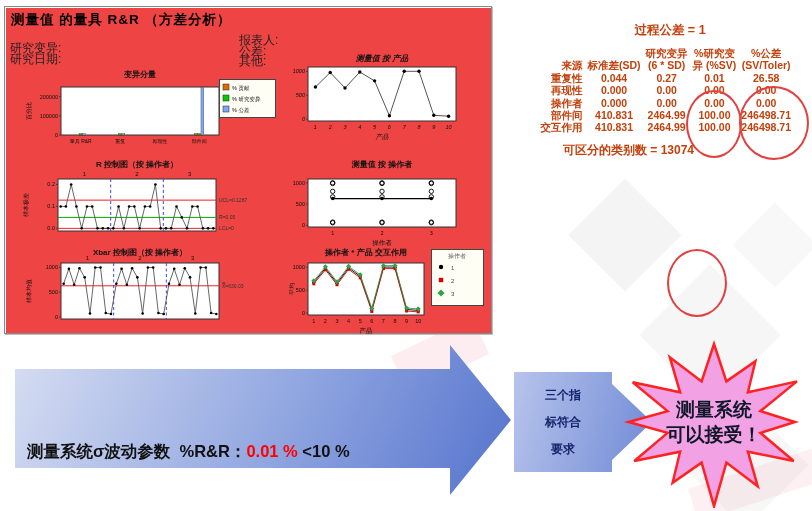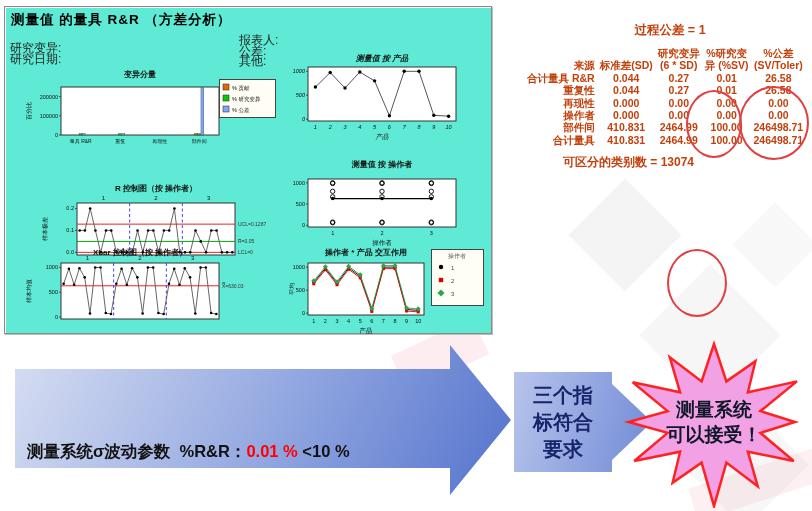--- a/index.html
+++ b/index.html
@@ -1,21 +1,21 @@
 <!DOCTYPE html>
 <html><head>
 <meta charset="utf-8">
 <style>
   html,body{margin:0;padding:0;background:#fff;}
   #stage{position:relative;width:812px;height:511px;background:#fff;overflow:hidden;
          font-family:"Liberation Sans","DejaVu Sans",sans-serif;}
   
   .wm{position:absolute;z-index:0;pointer-events:none;}
   
-  #mtb{position:absolute;left:4px;top:6px;width:486px;height:326px;background:#5eead4;
+  #mtb{position:absolute;left:4px;top:6px;width:486px;height:326px;background:#ef4444;
        border:1px solid #8a8a8a;box-shadow:inset 1px 1px 0 #ffffff, 1px 1px 0 #bdbdbd;z-index:2;}
   #mtb-title{position:absolute;left:6px;top:4px;font-size:13.5px;font-weight:bold;color:#000;letter-spacing:1px;white-space:pre;}
   .meta{position:absolute;font-size:12px;font-weight:normal;color:#222;line-height:10.5px;white-space:pre;}
   #meta-left{left:5px;top:36px;}
   #meta-right{left:234px;top:28px;}
   .chart{position:absolute;}
   .chart svg{position:absolute;left:0;top:0;overflow:visible;}
   .legend{position:absolute;z-index:3;}
   
   #stats{position:absolute;left:527px;top:22px;width:286px;z-index:2;color:#c2410c;}
@@ -28,21 +28,21 @@
   .red-ellipse{position:absolute;border:2px solid #e04040;border-radius:50%;z-index:4;}
   
   #arrow1{position:absolute;left:15px;top:345px;width:496px;height:150px;z-index:2;
           clip-path:polygon(0px 24px,435px 24px,435px 0px,496px 75px,435px 150px,435px 123px,0px 123px);}
   #arrow1-text{position:absolute;left:27px;top:376px;width:470px;z-index:3;
                font-size:16.5px;font-weight:bold;color:#111;line-height:30px;white-space:pre;}
   #arrow2{position:absolute;left:514px;top:372px;width:140px;height:100px;z-index:2;
           clip-path:polygon(0px 0px,98px 0px,98px 12px,138px 50px,98px 88px,98px 100px,0px 100px);}
   #arrow2-text{position:absolute;left:514px;top:378px;width:98px;height:88px;z-index:3;
                display:flex;flex-direction:column;justify-content:center;align-items:center;
-               font-size:20px;font-weight:bold;line-height:27px;}
+               font-size:12px;font-weight:bold;line-height:27px;}
   #starburst-wrap{position:absolute;left:616px;top:336px;width:196px;height:172px;z-index:2;}
   #starburst-text{position:absolute;left:616px;top:336px;width:196px;height:172px;z-index:3;
                   display:flex;flex-direction:column;justify-content:center;align-items:center;
                   font-size:19px;font-weight:bold;line-height:25px;}
 </style>
 </head>
 <body>
 
 <div id="stage">
 
@@ -80,21 +80,21 @@
           <text x="107.25" y="76" font-size="5" text-anchor="middle" fill="#111" font-family="&quot;Liberation Sans&quot;,&quot;DejaVu Sans&quot;,sans-serif">重复</text>
           <rect x="105.55" y="66.6" width="2.9" height="1.4" fill="#00cc00" stroke="#222" stroke-width="0.3"></rect>
           <rect x="108.95" y="66.6" width="2.9" height="1.4" fill="#7da7f4" stroke="#222" stroke-width="0.3"></rect>
           <text x="146.75" y="76" font-size="5" text-anchor="middle" fill="#111" font-family="&quot;Liberation Sans&quot;,&quot;DejaVu Sans&quot;,sans-serif">再现性</text>
           <text x="186.25" y="76" font-size="5" text-anchor="middle" fill="#111" font-family="&quot;Liberation Sans&quot;,&quot;DejaVu Sans&quot;,sans-serif">部件间</text>
           <rect x="181.15" y="66.6" width="2.9" height="1.4" fill="#e06a00" stroke="#222" stroke-width="0.3"></rect>
           <rect x="184.55" y="66.6" width="2.9" height="1.4" fill="#00cc00" stroke="#222" stroke-width="0.3"></rect>
           <rect x="187.95" y="20.672247680000005" width="2.9" height="47.327752319999995" fill="#7da7f4" stroke="#222" stroke-width="0.3"></rect>
         </svg>
       </div>
-    <div class="chart" style="left: 24px; top: 150px; width: 248px; height: 88px; margin-top: 24px;">
+    <div class="chart" style="left: 5px; top: 150px; width: 248px; height: 88px;">
         <svg width="248" height="88" style="overflow: visible;">
           <text x="127" y="10" font-size="8" text-anchor="middle" fill="#111" font-family="&quot;Liberation Sans&quot;,&quot;DejaVu Sans&quot;,sans-serif" font-weight="bold">R 控制图（按 操作者）</text>
           <rect x="48" y="22" width="158" height="52" fill="#ffffff" stroke="#333" stroke-width="1"></rect>
           <line x1="46" y1="71.36708860759494" x2="48" y2="71.36708860759494" stroke="#333" stroke-width="0.8"></line>
           <text x="45" y="73.36708860759494" font-size="5.5" text-anchor="end" fill="#111" font-family="&quot;Liberation Sans&quot;,&quot;DejaVu Sans&quot;,sans-serif">0.0</text>
           <line x1="46" y1="49.426160337552744" x2="48" y2="49.426160337552744" stroke="#333" stroke-width="0.8"></line>
           <text x="45" y="51.426160337552744" font-size="5.5" text-anchor="end" fill="#111" font-family="&quot;Liberation Sans&quot;,&quot;DejaVu Sans&quot;,sans-serif">0.1</text>
           <line x1="46" y1="27.485232067510545" x2="48" y2="27.485232067510545" stroke="#333" stroke-width="0.8"></line>
           <text x="45" y="29.485232067510545" font-size="5.5" text-anchor="end" fill="#111" font-family="&quot;Liberation Sans&quot;,&quot;DejaVu Sans&quot;,sans-serif">0.2</text>
           <text x="18" y="48" font-size="6" text-anchor="middle" fill="#111" font-family="&quot;Liberation Sans&quot;,&quot;DejaVu Sans&quot;,sans-serif" transform="rotate(-90 18 48)">样本极差</text>
@@ -364,27 +364,20 @@
           <tr>
             <td class="lbl">来源</td>
             <td>标准差(SD)</td>
             <td>(6 * SD)</td>
             <td>异 (%SV)</td>
             <td>(SV/Toler)</td>
           </tr>
         </thead>
       <tbody id="stats-body">
           <tr>
-            <td class="lbl">合计量具 R&amp;R</td>
-            <td>0.044</td>
-            <td>0.27</td>
-            <td>0.01</td>
-            <td>26.58</td>
-          </tr>
-          <tr>
             <td class="lbl ind1">重复性</td>
             <td>0.044</td>
             <td>0.27</td>
             <td>0.01</td>
             <td>26.58</td>
           </tr>
           <tr>
             <td class="lbl ind1">再现性</td>
             <td>0.000</td>
             <td>0.00</td>
@@ -399,21 +392,21 @@
             <td>0.00</td>
           </tr>
           <tr>
             <td class="lbl">部件间</td>
             <td>410.831</td>
             <td>2464.99</td>
             <td>100.00</td>
             <td>246498.71</td>
           </tr>
           <tr>
-            <td class="lbl">合计量具</td>
+            <td class="lbl">交互作用</td>
             <td>410.831</td>
             <td>2464.99</td>
             <td>100.00</td>
             <td>246498.71</td>
           </tr>
         </tbody>
     </table>
     <div id="ndc">可区分的类别数 = 13074</div>
   </div>
 

